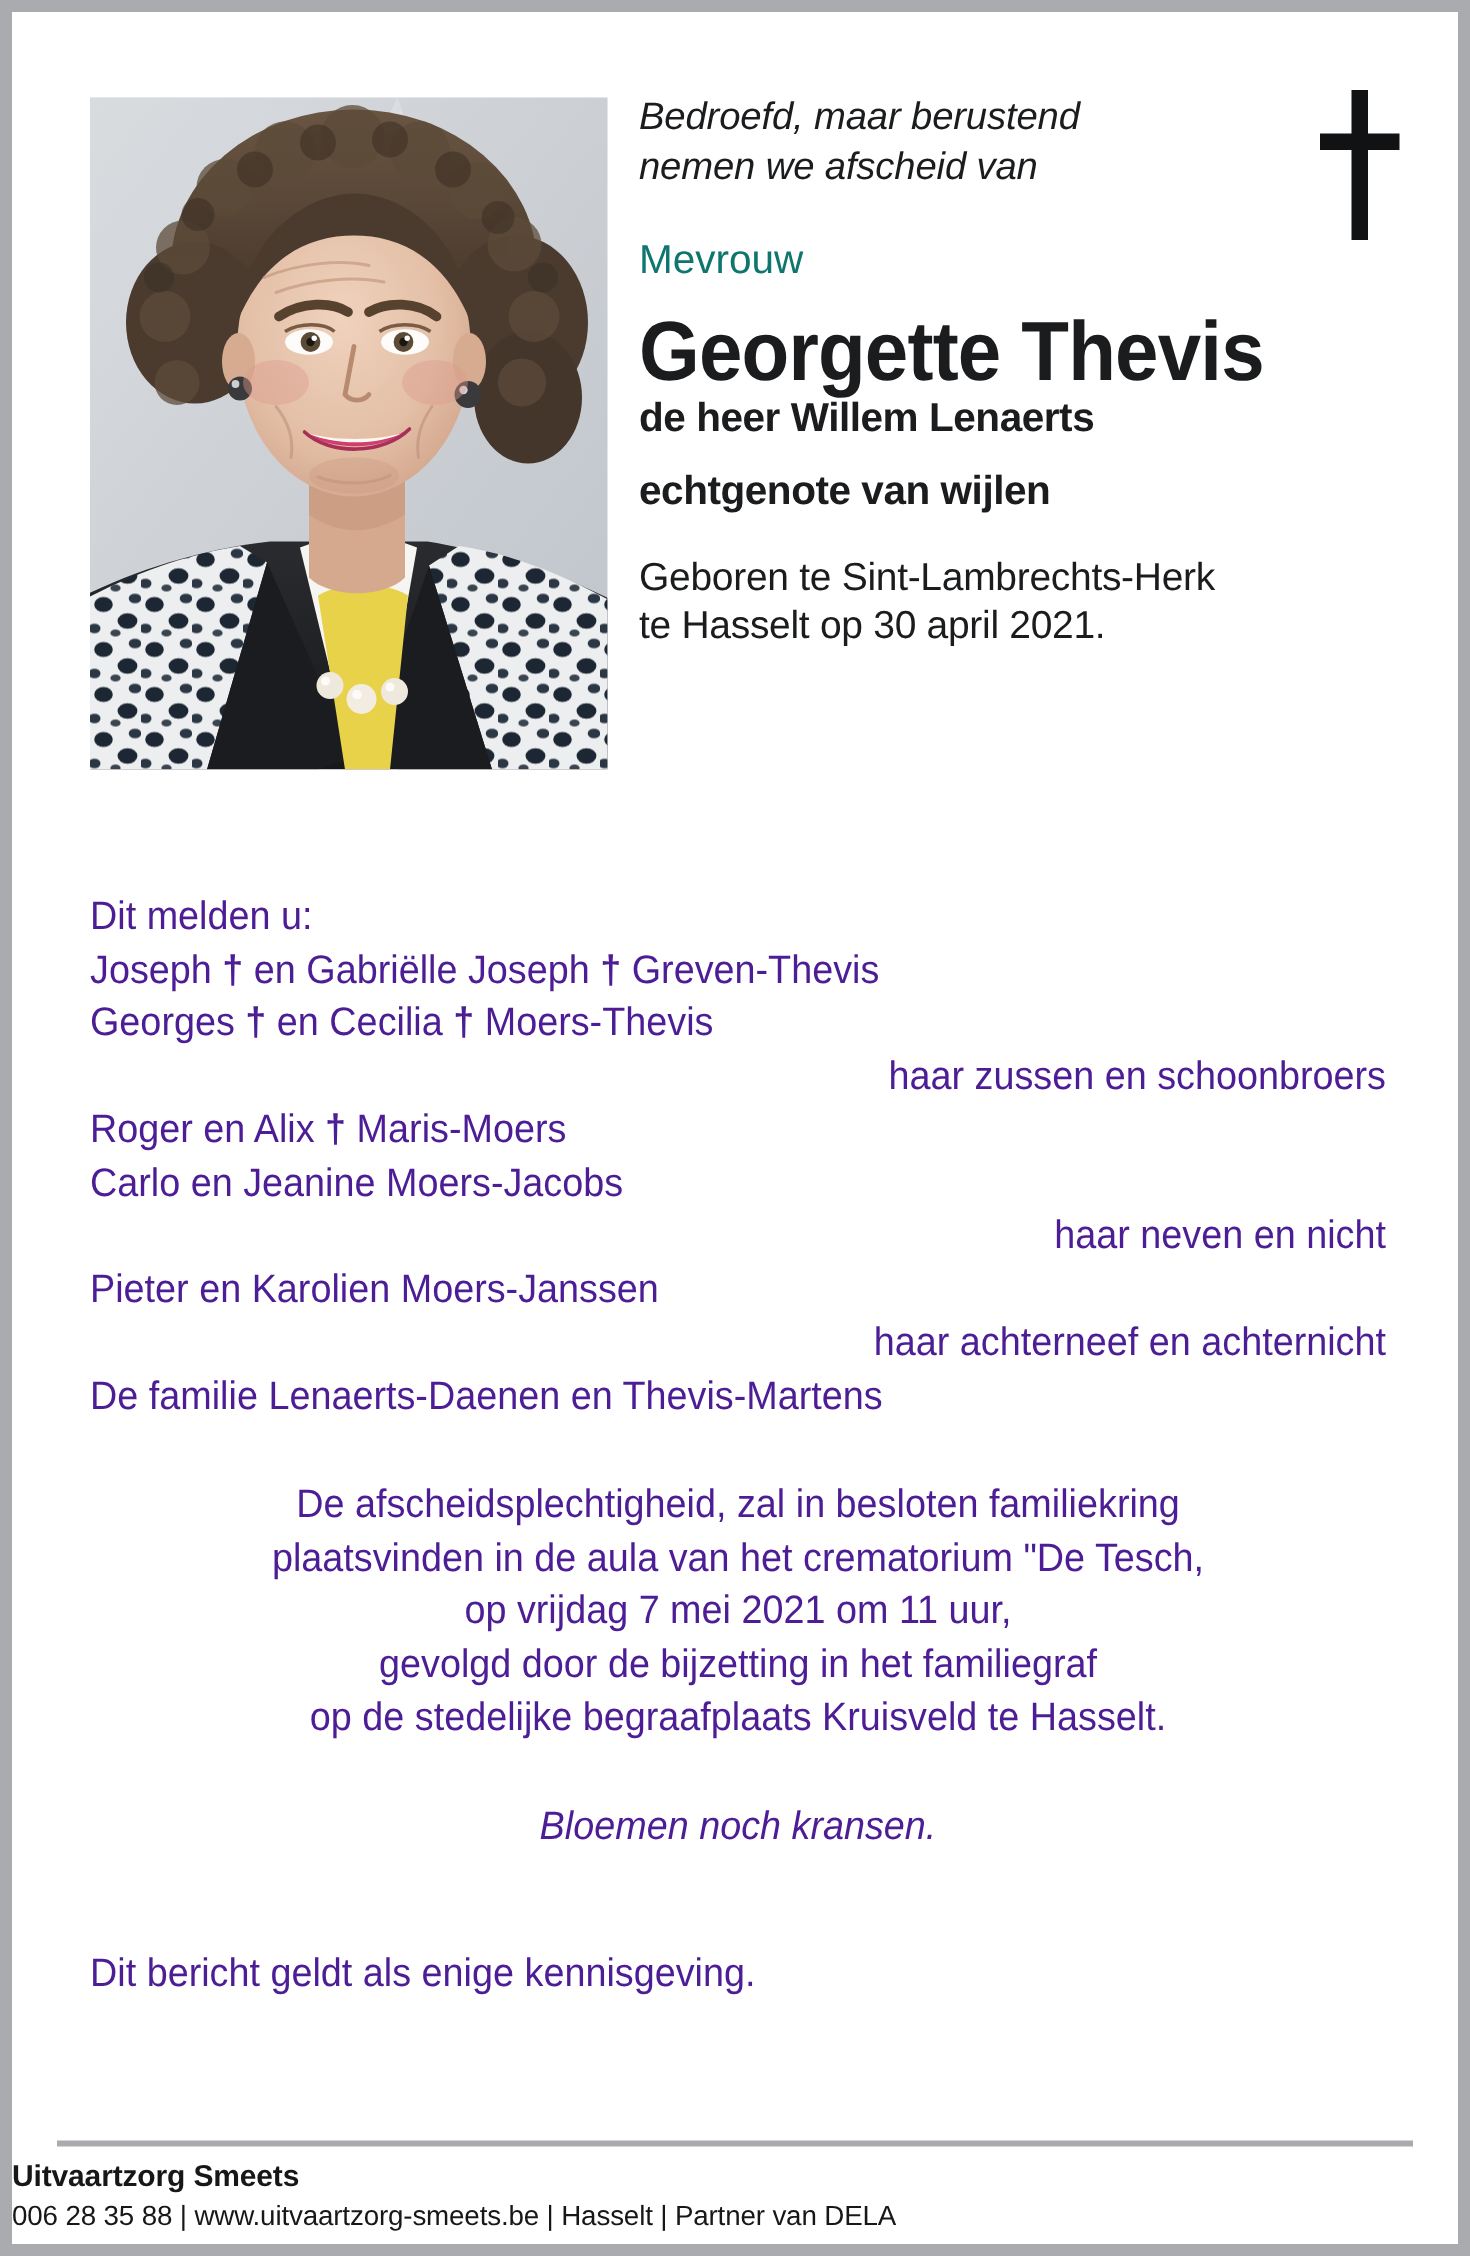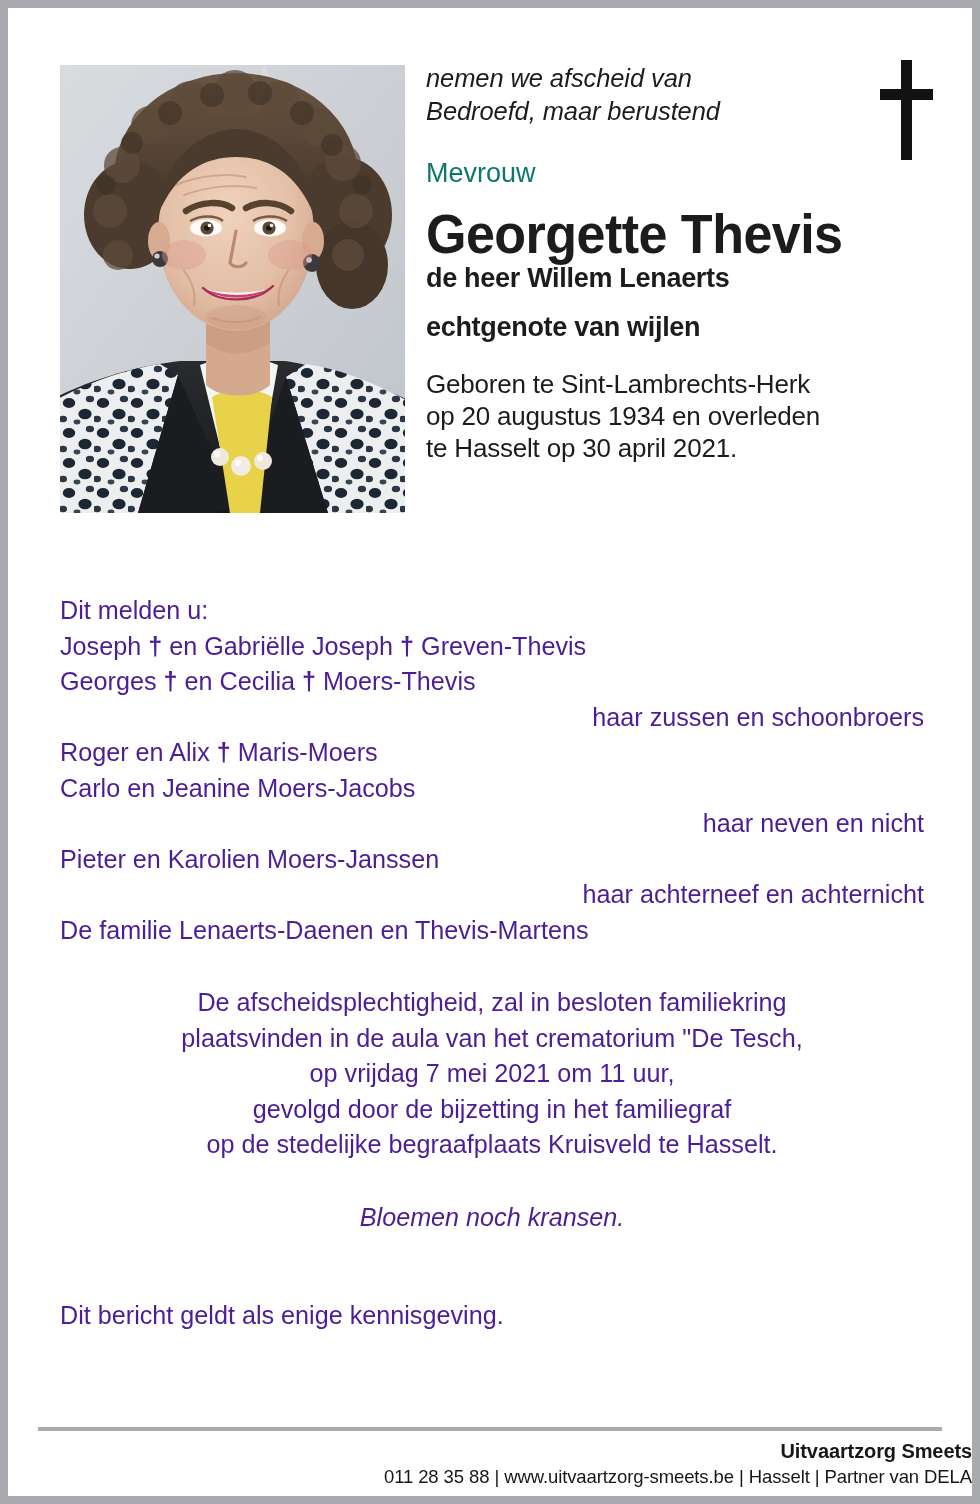--- a/index.html
+++ b/index.html
@@ -158,21 +158,21 @@
     top: 1419px;
     width: 904px;
     height: 4px;
     background: #a9abae;
   }
   .footer {
     position: absolute;
     left: 0;
     top: 1430px;
     width: 964px;
-    text-align: right;
+    text-align: left;
     font-family: "Liberation Sans Narrow", "Liberation Sans", sans-serif;
     color: #161718;
   }
   .footer-title {
     font-weight: bold;
     font-size: 20px;
     line-height: 26px;
     letter-spacing: -0.1px;
   }
   .footer-sub {
@@ -321,28 +321,27 @@
         <ellipse cx="176" cy="252" rx="30" ry="12" fill="#c9997d" opacity="0.35"></ellipse>
       </svg>
     </div>
 
     <div class="cross">
       <div class="v"></div>
       <div class="h"></div>
     </div>
 
     <div class="headcol">
+      <div class="intro">Bedroefd, maar berustend</div>
       <div class="intro">nemen we afscheid van</div>
-      <div class="intro">Bedroefd, maar berustend</div>
       <div class="mevrouw">Mevrouw</div>
       <div class="bigname">Georgette Thevis</div>
       <div class="spouse" style="margin-top:0">de heer Willem Lenaerts</div>
       <div class="spouse">echtgenote van wijlen</div>
       <div class="birthdeath">Geboren te  Sint-Lambrechts-Herk</div>
-      <div class="birthdeath" style="margin-top:0">op 20 augustus 1934 en overleden</div>
       <div class="birthdeath" style="margin-top:0">te Hasselt op 30 april 2021.</div>
     </div>
   </div>
 
   <div class="body narrow">
 
     <div>
       <div class="line">Dit melden u:</div>
       <div class="line">Joseph <span class="dag">†</span> en Gabriëlle Joseph <span class="dag">†</span> Greven-Thevis</div>
       <div class="line">Georges <span class="dag">†</span> en Cecilia <span class="dag">†</span> Moers-Thevis</div>
@@ -373,16 +372,16 @@
 
 
     <div class="gap-md"></div>
 
     <div class="line">Dit bericht geldt als enige kennisgeving.</div>
   </div>
 
   <div class="divider"></div>
   <div class="footer">
     <div class="footer-title">Uitvaartzorg Smeets</div>
-    <div class="footer-sub">011 28 35 88 | www.uitvaartzorg-smeets.be | Hasselt | Partner van DELA</div>
+    <div class="footer-sub">006 28 35 88 | www.uitvaartzorg-smeets.be | Hasselt | Partner van DELA</div>
   </div>
 
 </div>
 
 </body></html>

